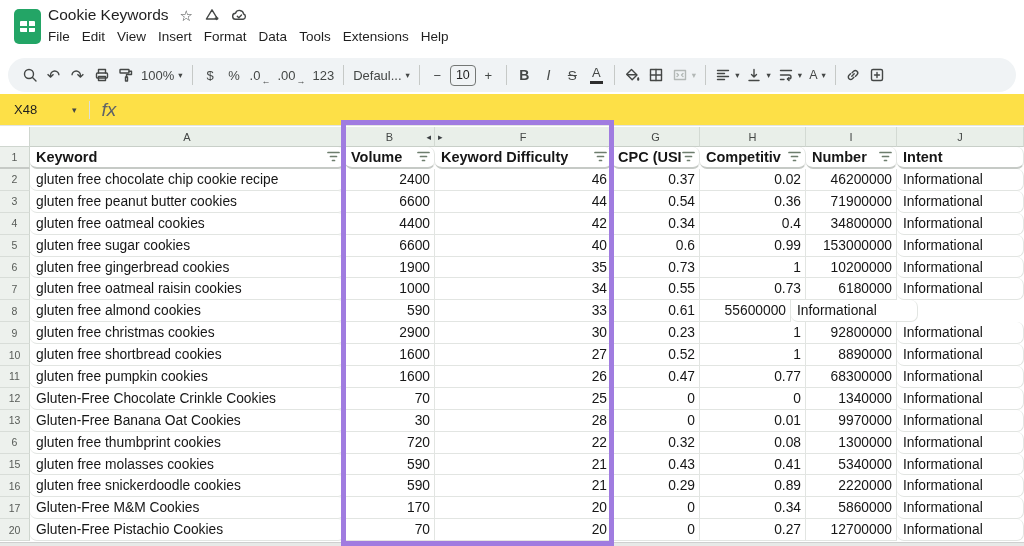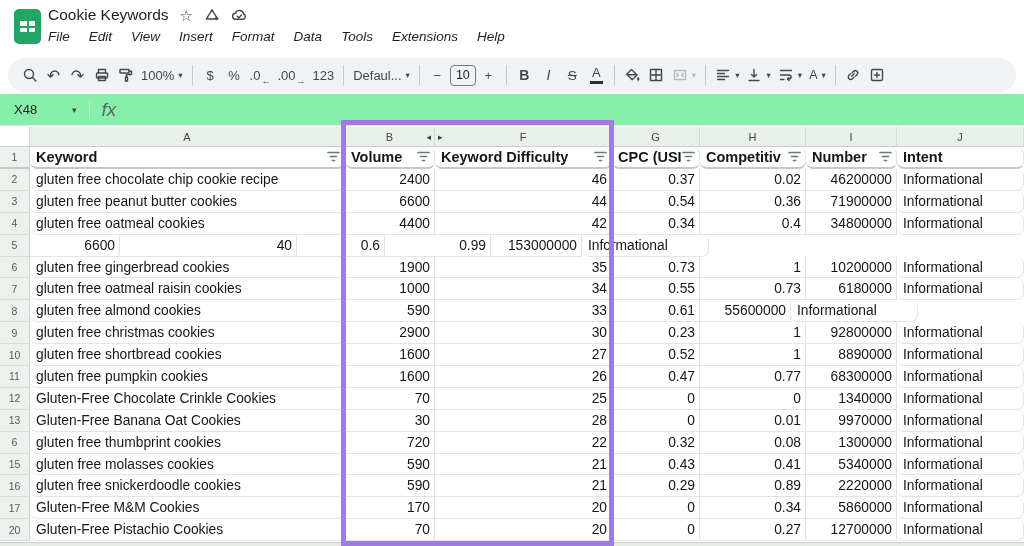--- a/index.html
+++ b/index.html
@@ -12,21 +12,21 @@
   .logo { position:absolute; left:14px; top:9px; width:27px; height:35px; background:#23a566;
     border-radius:5px; display:flex; align-items:center; justify-content:center; }
   .logo-grid { width:15px; height:11px; background:#fff; border-radius:1px; position:relative; }
   .logo-grid .vline { position:absolute; left:6.5px; top:0; width:2px; height:11px; background:#23a566; }
   .logo-grid .hline { position:absolute; top:4.5px; left:0; height:2px; width:15px; background:#23a566; }
   .title-line { position:absolute; left:48px; top:6px; display:flex; align-items:center; gap:11px; }
   .doc-title { font-size:15.5px; font-weight:500; color:#1f1f1f; }
   .t-icon { font-size:15px; color:#444746; line-height:1; }
   svg.ic { width:16px; height:16px; stroke:#444746; fill:none; stroke-width:1.4;
     stroke-linecap:round; stroke-linejoin:round; display:block; }
-  .menubar { position:absolute; left:48px; top:29px; display:flex; gap:19px;font-style:italic; }
+  .menubar { position:absolute; left:48px; top:29px; display:flex; gap:12px; }
   .menu-item { font-size:13.5px; color:#1f1f1f; cursor:default; }
 
   
   .toolbar { position:absolute; top:58px; left:8px; right:8px; height:34px; background:#f0f3f5;
     border-radius:17px; display:flex; align-items:center; padding:0 10px; gap:1px; }
   .tb-btn { height:26px; min-width:23px; display:flex; align-items:center; justify-content:center;
     border-radius:4px; color:#444746; font-size:13px; padding:0 3px; gap:2px; white-space:nowrap; }
   .tb-divider { width:1px; height:20px; background:#c6c9c7; margin:0 5px; flex:none; }
   .caret { font-size:8.5px; color:#444746; margin-left:2px; }
   .tb-undo { font-size:16px; }
@@ -35,21 +35,21 @@
   .tb-strike { text-decoration:line-through; font-size:13.5px; }
   .tb-textcolor { flex-direction:column; gap:0; font-size:13px; line-height:1; }
   .tb-textcolor .bar { width:13px; height:3px; background:#2d2d2d; margin-top:1.5px; }
   .size-box { width:26px; height:21px; border:1px solid #747775; border-radius:4px; background:#f0f3f5;
     display:flex; align-items:center; justify-content:center; font-size:12.5px; color:#1f1f1f; }
   .sub-arrow { font-size:9px; margin-left:-1px; align-self:flex-end; padding-bottom:2px; }
   .disabled svg { stroke:#b3b8b6; }
   .disabled .caret { color:#b3b8b6; }
 
   
-  .formulabar { position:absolute; top:94px; left:0; right:0; height:32px; background:#86efac;
+  .formulabar { position:absolute; top:94px; left:0; right:0; height:32px; background:#fde047;
     border-bottom:1px solid #e2e5e2; display:flex; align-items:center; }
   .name-box { width:72px; padding-left:14px; font-size:13px; color:#1f1f1f; }
   .fb-caret { font-size:9px; color:#444746; margin-right:12px; }
   .fb-divider { width:1px; height:18px; background:#dadedb; margin-right:12px; }
   .fx { font-size:19px; font-style:italic; color:#5f6368; }
 
   
   .grid { position:absolute; top:127px; left:0; right:0; bottom:0; background:#fff; }
   .letters-row { display:flex; height:20px; }
   .corner { width:30px; background:#fff; border-right:1px solid #cfd6cf; border-bottom:1px solid #cfd6cf; }
@@ -346,20 +346,21 @@
           <div class="cell c-a txt">gluten free oatmeal cookies</div>
           <div class="cell c-b num">4400</div>
           <div class="cell c-f num">42</div>
           <div class="cell c-g num">0.34</div>
           <div class="cell c-h num">0.4</div>
           <div class="cell c-i num">34800000</div>
           <div class="cell c-j txt">Informational</div>
         </div>
         <div class="sheet-row">
           <div class="rownum">5</div>
+          <div class="cell c-a txt">gluten free sugar cookies</div>
           <div class="cell c-b num">6600</div>
           <div class="cell c-f num">40</div>
           <div class="cell c-g num">0.6</div>
           <div class="cell c-h num">0.99</div>
           <div class="cell c-i num">153000000</div>
           <div class="cell c-j txt">Informational</div>
         </div>
         <div class="sheet-row">
           <div class="rownum">6</div>
           <div class="cell c-a txt">gluten free gingerbread cookies</div>

